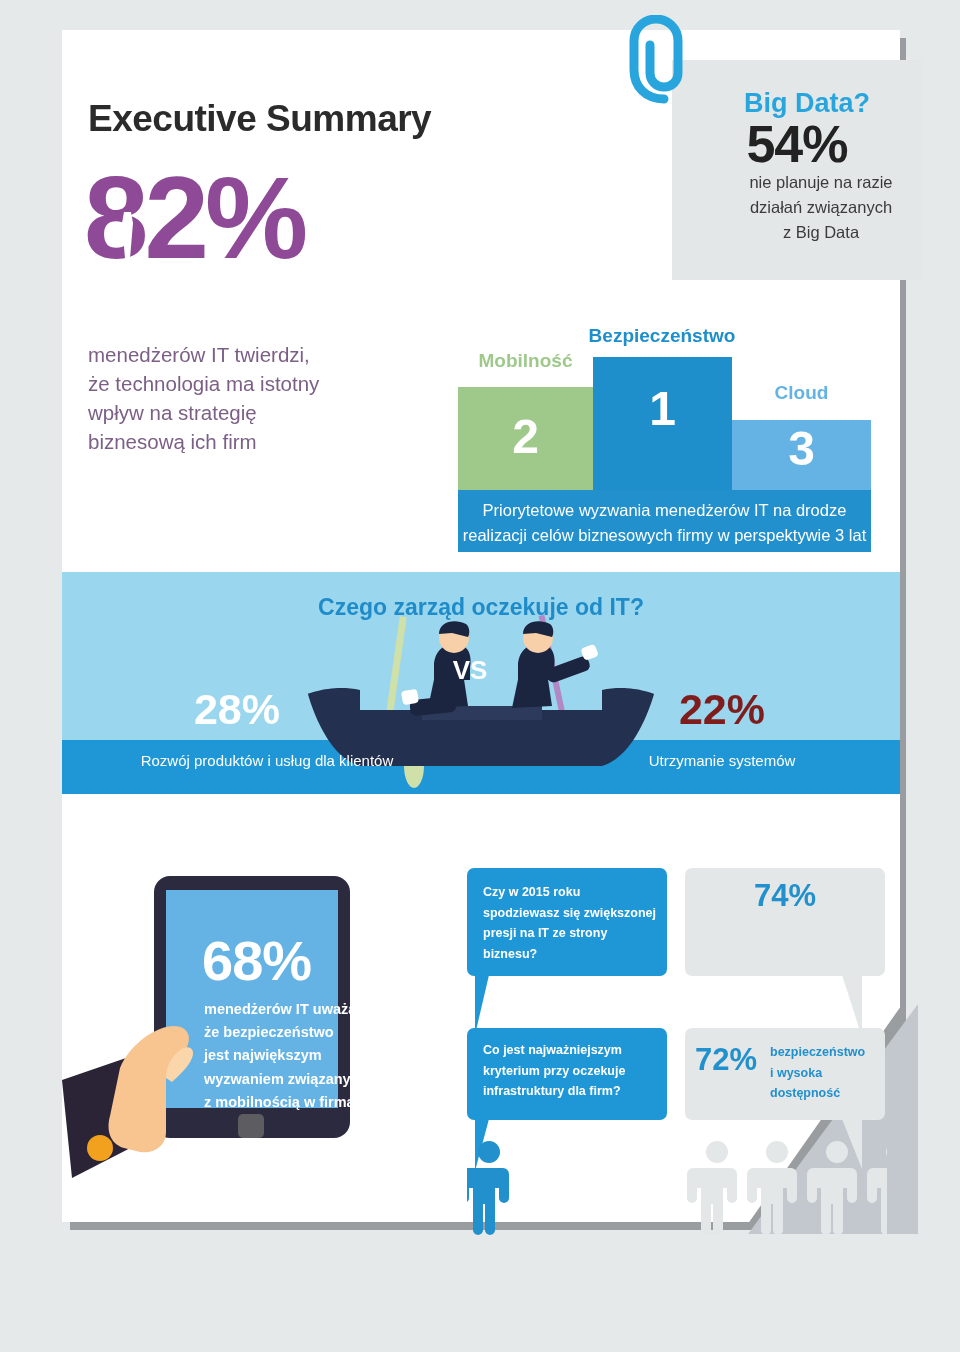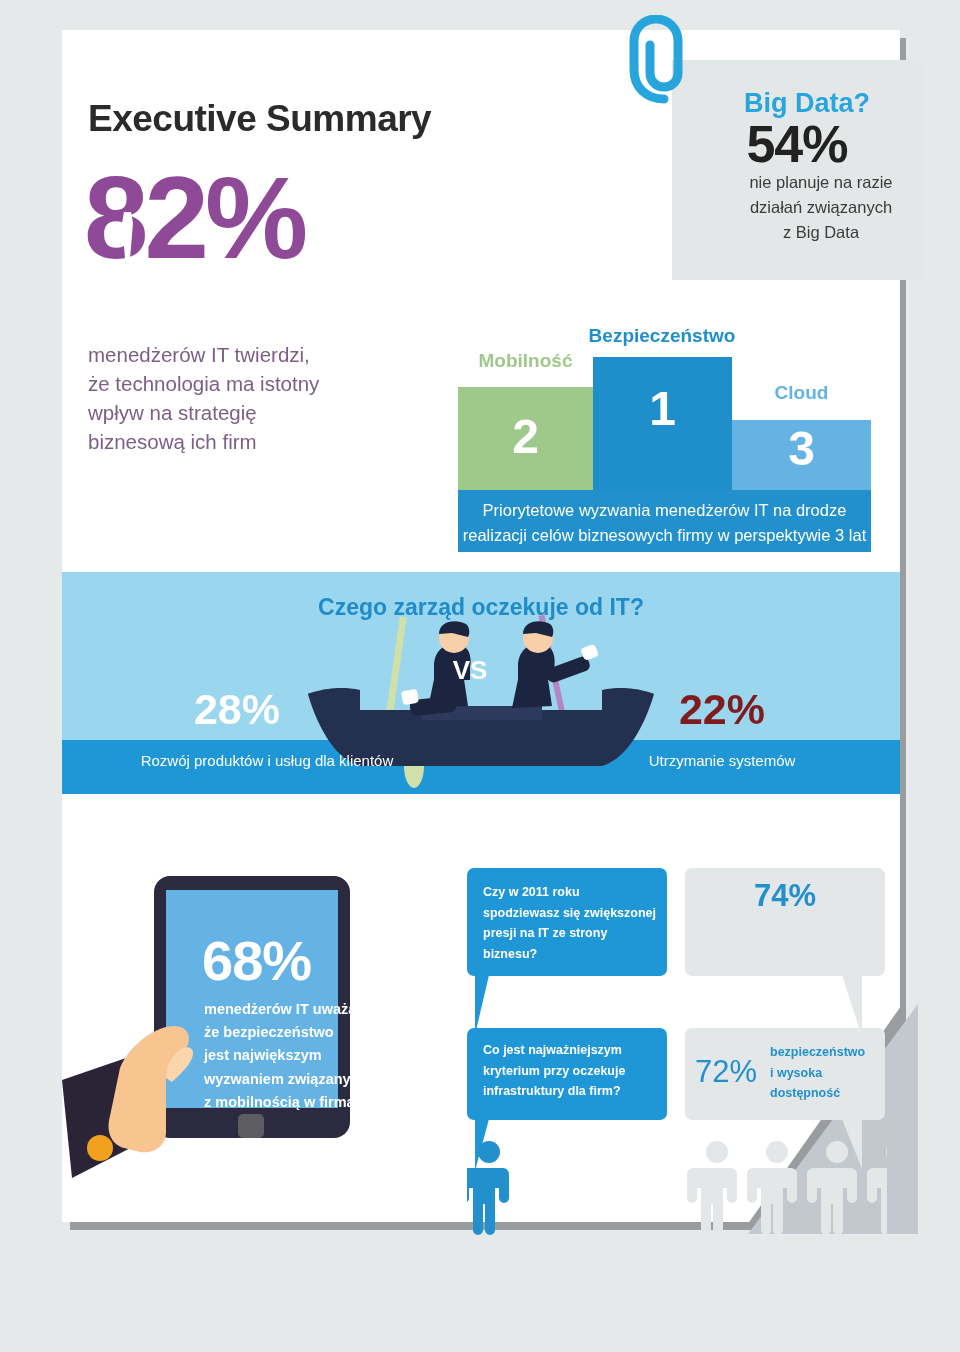--- a/index.html
+++ b/index.html
@@ -179,21 +179,21 @@
   .q2 { left: 405px; top: 998px; width: 200px; height: 92px; }
   .q2-tail { left: 413px; top: 1089px;
     border-left: 14px solid #1f97d6; border-bottom: 52px solid transparent; }
   .q2-text { position: absolute; left: 421px; top: 1010px; width: 180px;
     font-size: 12.5px; font-weight: bold; color: #ffffff; line-height: 1.65; }
 
   .a2 { left: 623px; top: 998px; width: 200px; height: 92px; }
   .a2-tail { left: 780px; top: 1089px;
     border-right: 20px solid #e4e7e8; border-bottom: 50px solid transparent; }
   .a2-pct { position: absolute; left: 633px; top: 1012px;
-    font-size: 31px; font-weight: normal; color: #2290cd; margin-top: 12px; }
+    font-size: 31px; font-weight: bold; color: #2290cd; }
   .a2-copy { position: absolute; left: 708px; top: 1012px; width: 112px;
     font-size: 12.5px; font-weight: bold; color: #2290cd; line-height: 1.65; }
 
   .people-svg { position: absolute; left: 405px; top: 1108px; }
 </style>
 </head>
 <body>
 
 <div id="page-shadow"></div>
 <div id="page-bg-panel"></div>
@@ -301,21 +301,21 @@
 
   <div class="t-68">68%</div>
   <div class="t-copy" style="white-space:pre-line">menedżerów IT uważa,
 że bezpieczeństwo
 jest największym
 wyzwaniem związanym
 z mobilnością w firmach.</div>
 
   <div class="bub bub-q q1"></div>
   <div class="tail q1-tail"></div>
-  <div class="q1-text" style="white-space:pre-line">Czy w 2011 roku
+  <div class="q1-text" style="white-space:pre-line">Czy w 2015 roku
 spodziewasz się zwiększonej
 presji na IT ze strony biznesu?</div>
 
   <div class="bub bub-a a1"></div>
   <div class="tail a1-tail"></div>
   <div class="a1-pct">74%</div>
 
   <div class="bub bub-q q2"></div>
   <div class="tail q2-tail"></div>
   <div class="q2-text" style="white-space:pre-line">Co jest najważniejszym

